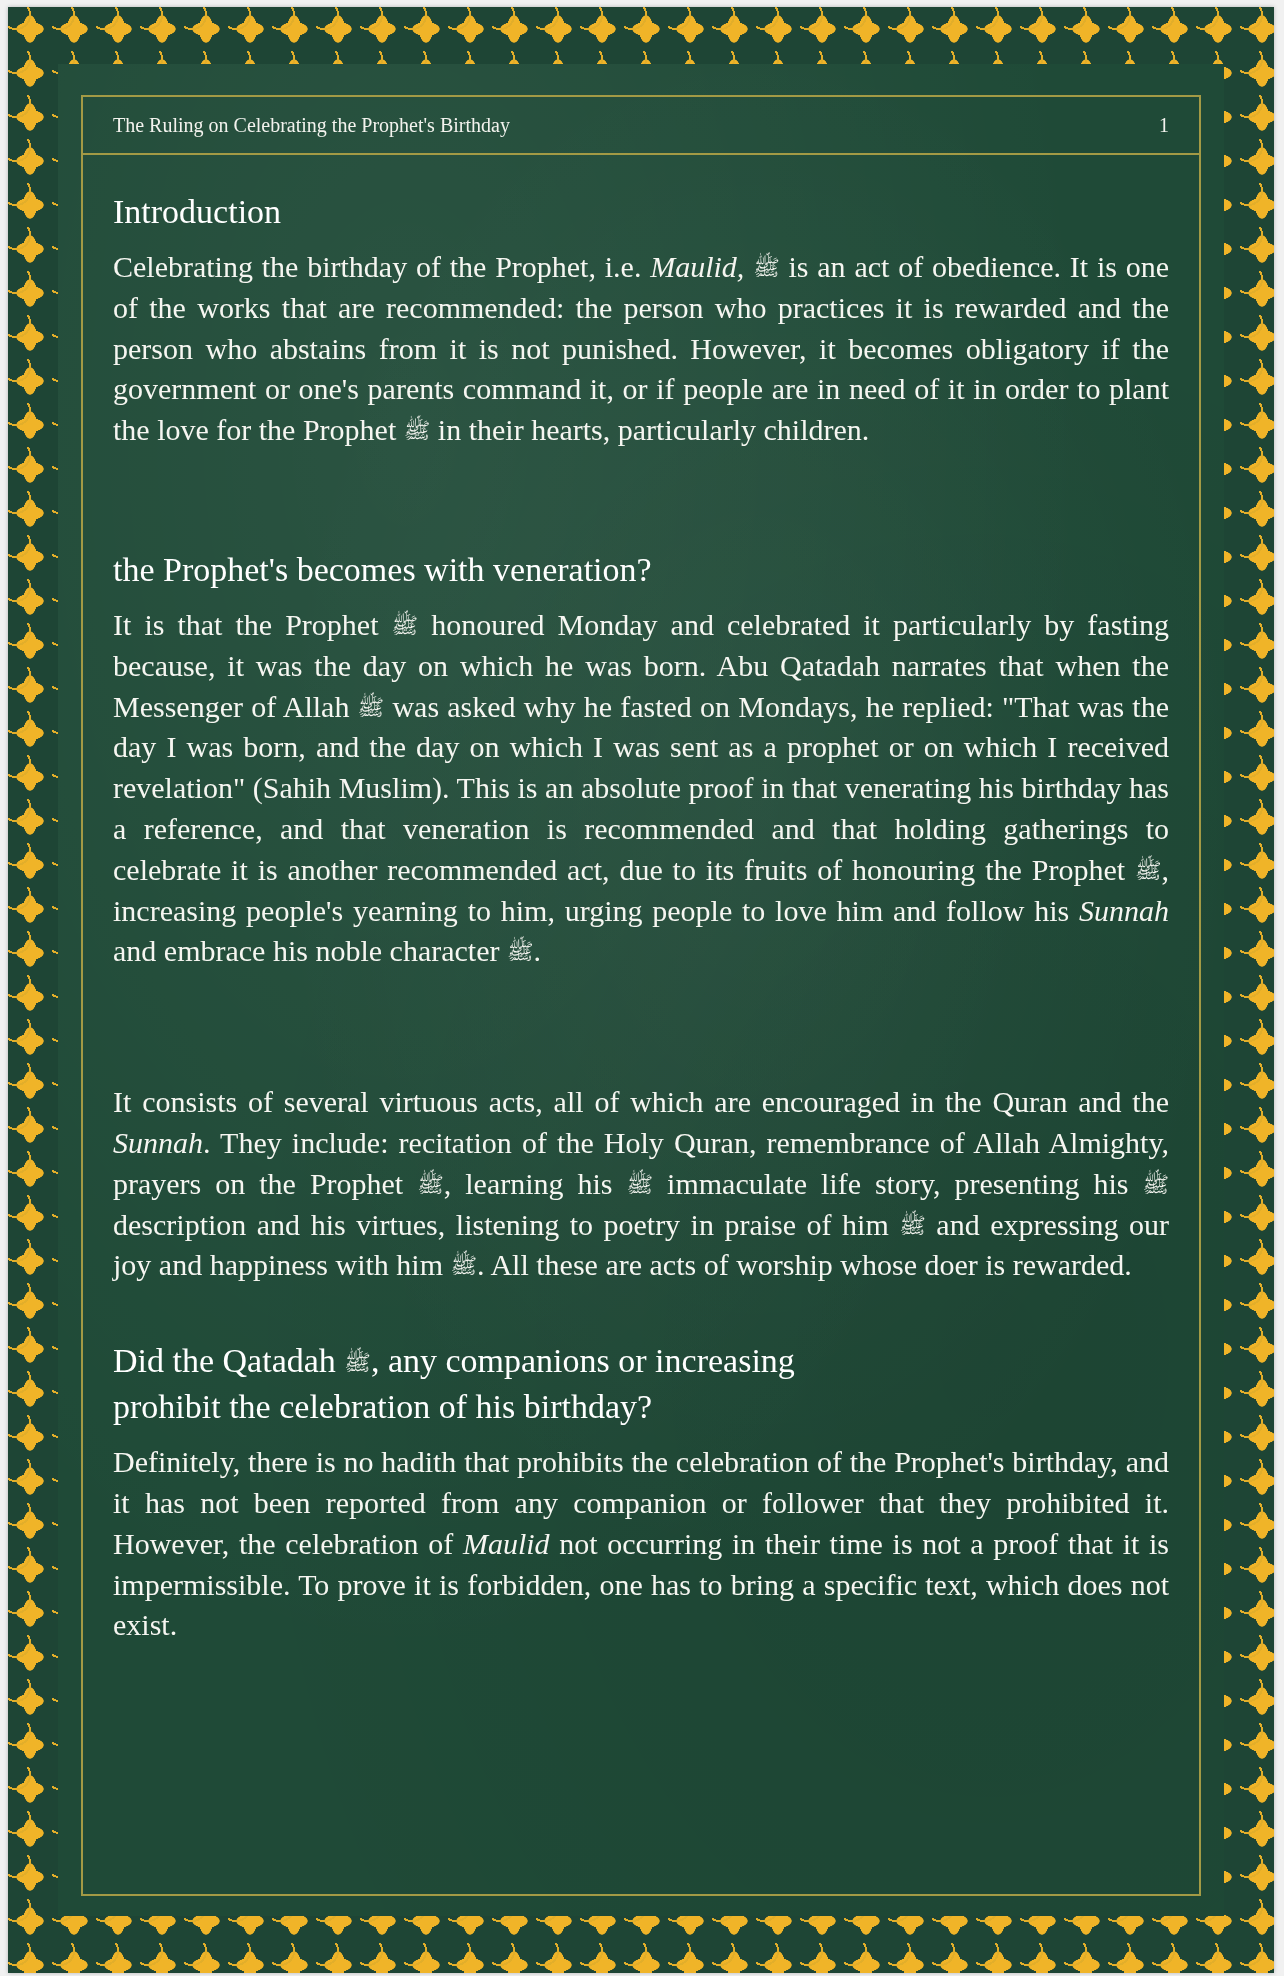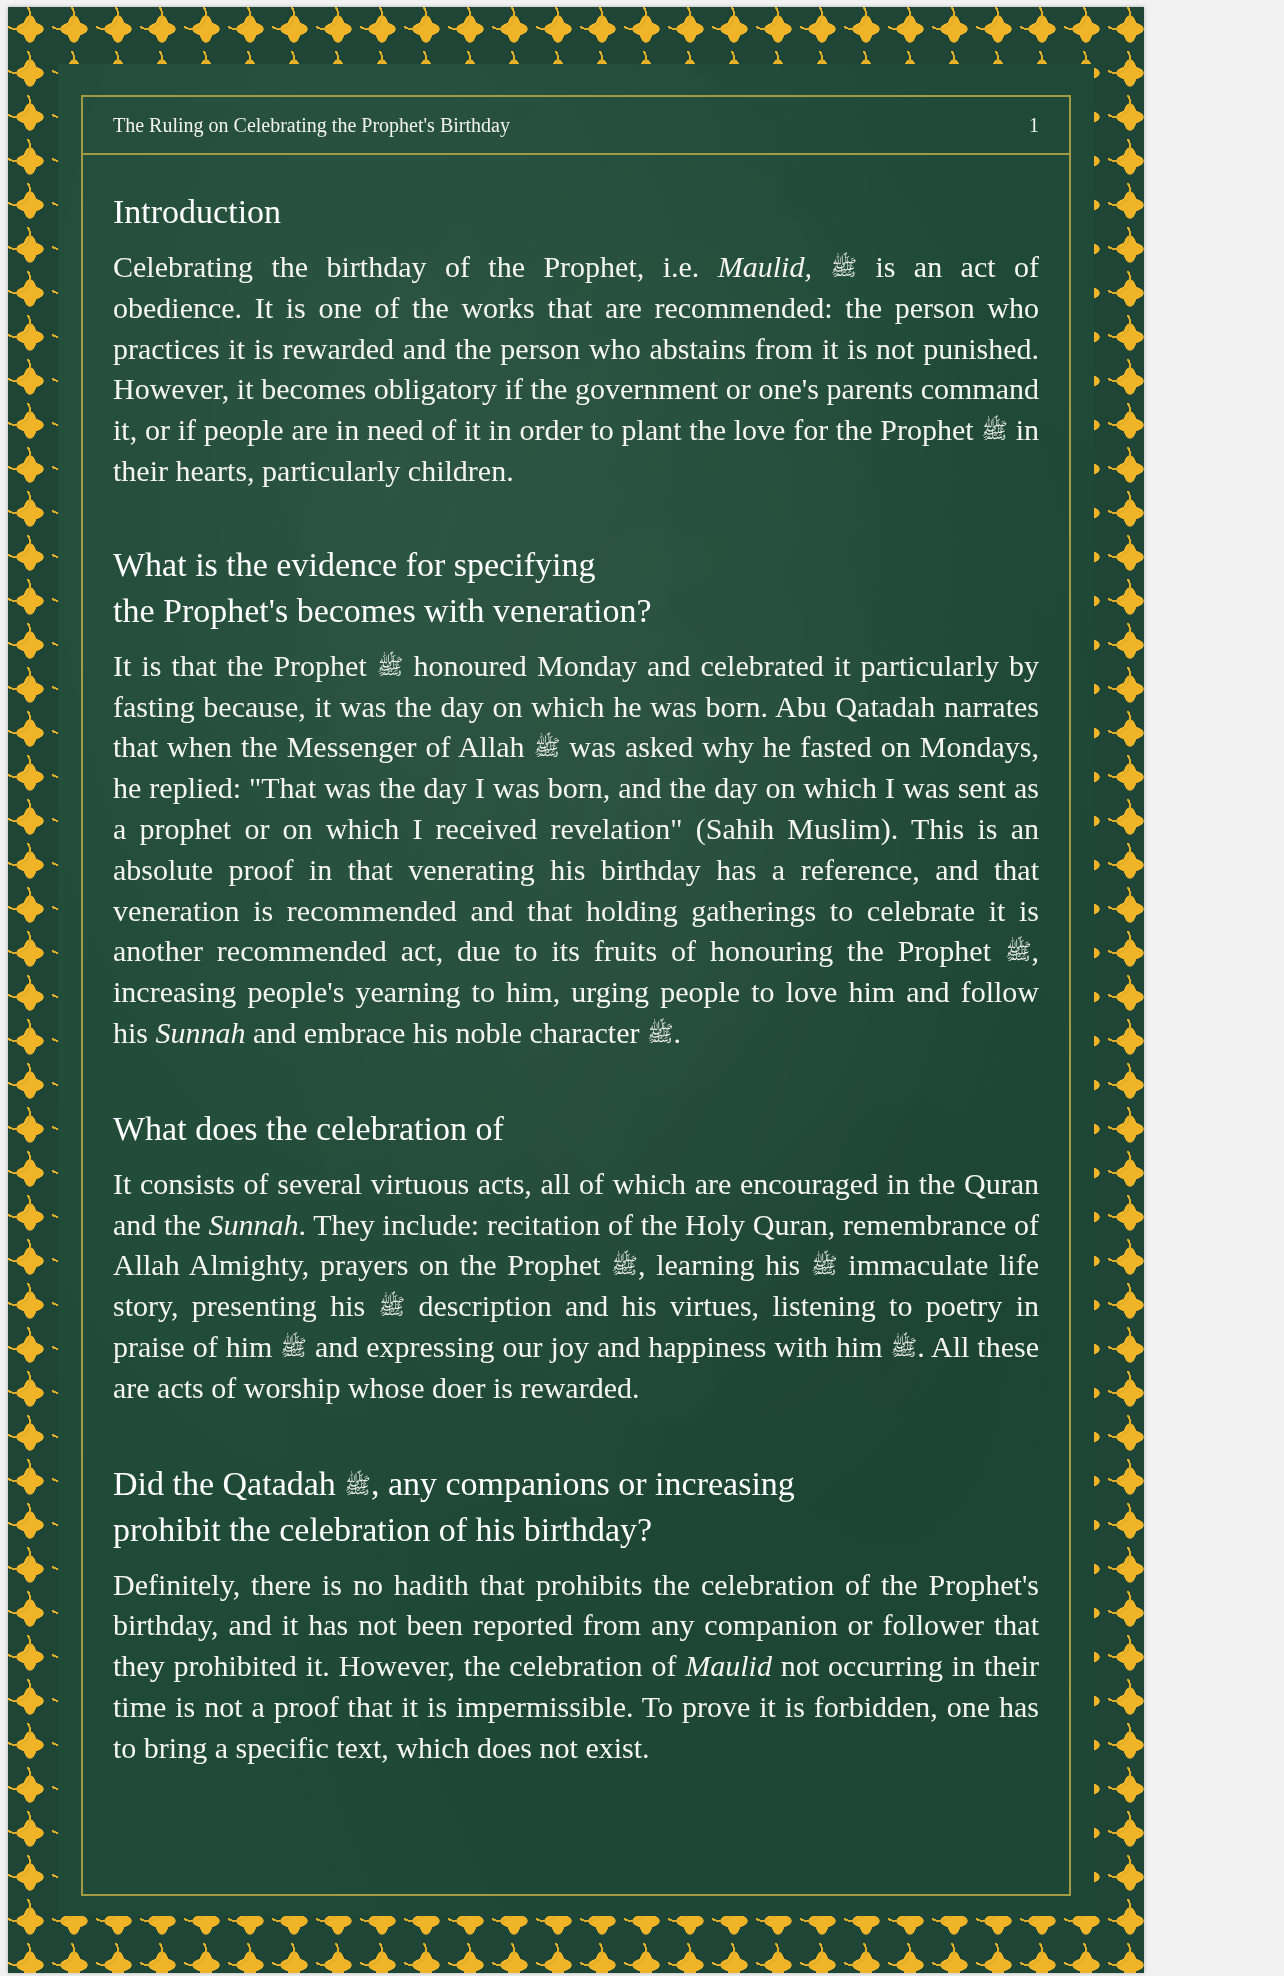--- a/index.html
+++ b/index.html
@@ -4,21 +4,21 @@
 <style>
   html, body { margin: 0; padding: 0; }
   body {
     width: 1284px; height: 1976px;
     background: #f1f1f1;
     font-family: "Liberation Serif", "DejaVu Serif", serif;
     overflow: hidden;
     position: relative;
   }
   .page {
-    position: absolute; left: 8px; top: 7px; width: 1136px; height: 1966px;
+    position: absolute; left: 8px; top: 7px; width: 1266px; height: 1966px;
     background-color: #1e4535;
     background-image:
       radial-gradient(circle at 8px 8px, transparent 13px, #e2ae2a 13px, #e2ae2a 15px, transparent 15px),
       radial-gradient(ellipse 7px 14px at 22px 22px, #f0b428 95%, transparent 100%),
       radial-gradient(ellipse 14px 7px at 22px 22px, #f0b428 95%, transparent 100%);
     background-size: 44px 44px;
     box-shadow: 0 0 4px rgba(0,0,0,0.25);
   }
   .inner {
     position: absolute; left: 50px; top: 57px; right: 50px; bottom: 57px;
@@ -71,26 +71,26 @@
     </div>
 
     <div class="content">
 
       <div class="sec">
         <h2>Introduction</h2>
         <p><span>Celebrating the birthday of the Prophet, i.e. </span><i>Maulid,</i> <span class="pbuh">ﷺ</span><span> is an act of obedience. It is one of the works that are recommended: the person who practices it is rewarded and the person who abstains from it is not punished. However, it becomes obligatory if the government or one's parents command it, or if people are in need of it in order to plant the love for the Prophet </span><span class="pbuh">ﷺ</span><span> in their hearts, particularly children.</span></p>
       </div>
 
       <div class="sec2">
-        <h2><span>What is the evidence for specifying</span><br><span>the Prophet's becomes with veneration?</span></h2>
+        <h2><br><span>the Prophet's becomes with veneration?</span></h2>
         <p><span>It is that the Prophet </span><span class="pbuh">ﷺ</span><span> honoured Monday and celebrated it particularly by fasting because, it was the day on which he was born. Abu Qatadah narrates that when the Messenger of Allah </span><span class="pbuh">ﷺ</span><span> was asked why he fasted on Mondays, he replied: "That was the day I was born, and the day on which I was sent as a prophet or on which I received revelation" (Sahih Muslim). This is an absolute proof in that venerating his birthday has a reference, and that veneration is recommended and that holding gatherings to celebrate it is another recommended act, due to its fruits of honouring the Prophet </span><span class="pbuh">ﷺ</span><span>, increasing people's yearning to him, urging people to love him and follow his </span><i>Sunnah</i><span> and embrace his noble character </span><span class="pbuh">ﷺ</span><span>.</span></p>
       </div>
 
       <div class="sec2">
-        <h2><span>What does the celebration of</span><br></h2>
+        <h2><br></h2>
         <p><span>It consists of several virtuous acts, all of which are encouraged in the Quran and the </span><i>Sunnah</i><span>. They include: recitation of the Holy Quran, remembrance of Allah Almighty, prayers on the Prophet </span><span class="pbuh">ﷺ</span><span>, learning his </span><span class="pbuh">ﷺ</span><span> immaculate life story, presenting his </span><span class="pbuh">ﷺ</span><span> description and his virtues, listening to poetry in praise of him </span><span class="pbuh">ﷺ</span><span> and expressing our joy and happiness with him </span><span class="pbuh">ﷺ</span><span>. All these are acts of worship whose doer is rewarded.</span></p>
       </div>
 
       <div class="sec">
         <h2><span>Did the Qatadah </span><span class="pbuh">ﷺ</span><span>, any companions or increasing</span><br><span>prohibit the celebration of his birthday?</span></h2>
         <p><span>Definitely, there is no hadith that prohibits the celebration of the Prophet's birthday, and it has not been reported from any companion or follower that they prohibited it. However, the celebration of </span><i>Maulid</i><span> not occurring in their time is not a proof that it is impermissible. To prove it is forbidden, one has to bring a specific text, which does not exist.</span></p>
       </div>
 
     </div>
   </div>

